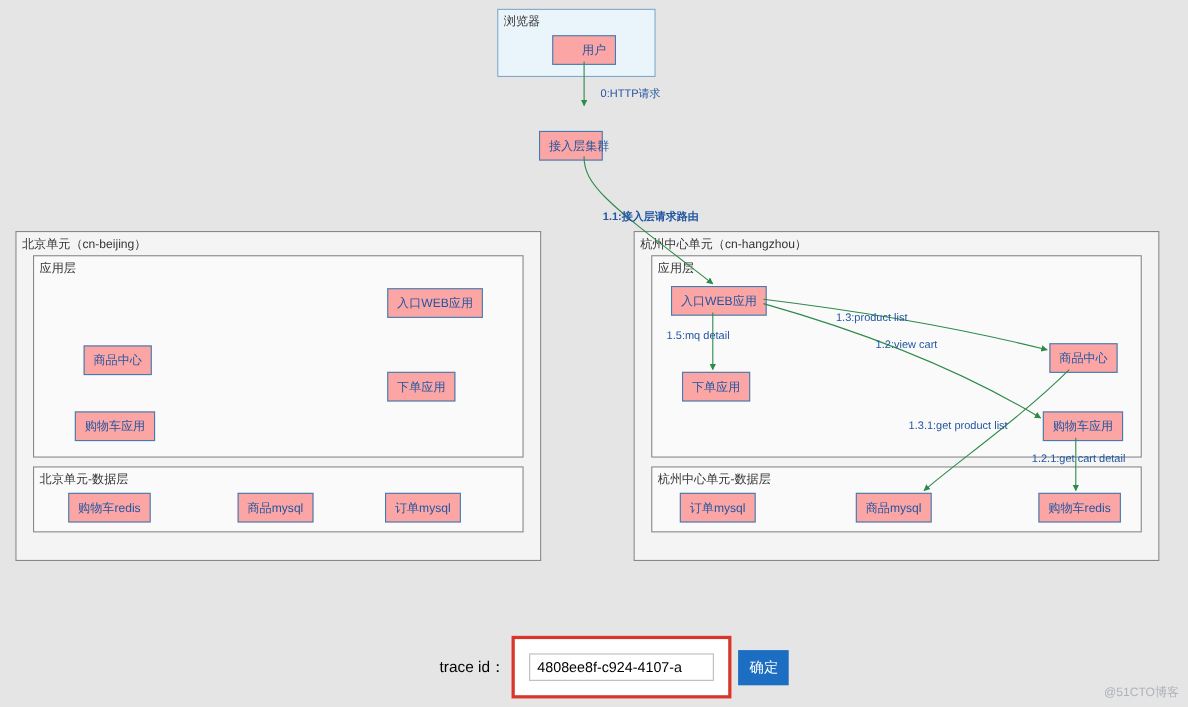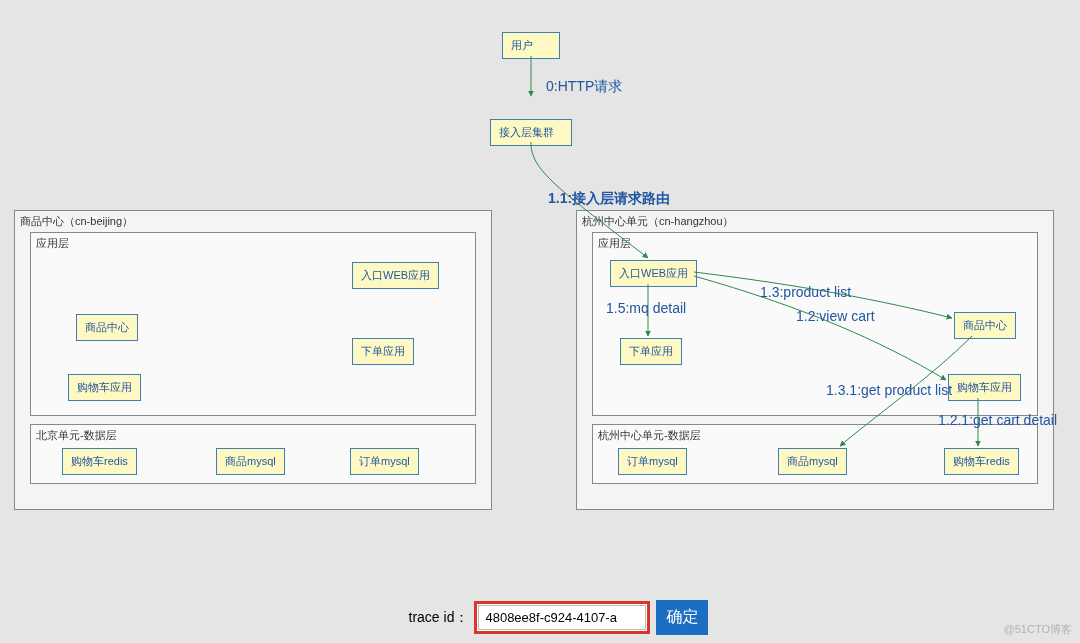--- a/index.html
+++ b/index.html
@@ -30,31 +30,31 @@
   }
   .group-label {
     position: absolute;
     top: 3px;
     left: 5px;
     font-size: 11px;
     color: #333;
   }
   .node {
     position: absolute;
-    background: #fef9c3;
+    background: #fca5a5;
     border: 1px solid #3d7fb5;
     font-size: 11px;
     color: #2256a0;
-    text-align: left;
+    text-align: right;
     padding: 5px 8px;
     white-space: nowrap;
   }
   .edge-label {
     position: absolute;
-    font-size: 14px;
+    font-size: 10px;
     color: #2256a0;
     white-space: nowrap;
   }
   svg.edges {
     position: absolute;
     top: 0; left: 0;
     width: 1080px;
     height: 570px;
     pointer-events: none;
   }
@@ -65,57 +65,60 @@
     display: flex;
     align-items: center;
     justify-content: center;
     gap: 6px;
     font-size: 14px;
     color: #000;
     margin-left: 37px;
   }
   .trace-input-wrap {
     border: 3px solid #d9362b;
-    padding: 1px;
+    padding: 13px;
     background: #fff;
   }
   .trace-input {
     border: 1px solid #bbb;
     font-size: 13px;
     padding: 4px 6px;
     width: 168px;
     outline: none;
   }
   .confirm-btn {
     background: #1b6ec2;
     color: #fff;
     border: none;
-    font-size: 16px;
+    font-size: 13px;
     padding: 7px 10px;
     cursor: pointer;
   }
   .watermark {
     position: absolute;
     right: 8px;
     bottom: 6px;
     font-size: 11px;
     color: #aeb3b8;
   }
 </style>
 </head>
 <body>
 
 <div class="canvas">
 
+  <div class="group group-blue" style="left:452px; top:8px; width:144px; height:62px;">
+    <span class="group-label">浏览器</span>
+  </div>
   <div class="node" style="left:502px; top:32px; width:58px;">用户</div>
 
-  <div class="node" style="left:490px; top:119px; width:82px;">接入层集群</div>
+  <div class="node" style="left:490px; top:119px; width:58px;">接入层集群</div>
 
   <div class="group" style="left:14px; top:210px; width:478px; height:300px; background:#f4f4f4;">
-    <span class="group-label">商品中心（cn-beijing）</span>
+    <span class="group-label">北京单元（cn-beijing）</span>
   </div>
   <div class="group" style="left:30px; top:232px; width:446px; height:184px; background:#fafafa;">
     <span class="group-label">应用层</span>
   </div>
   <div class="group" style="left:30px; top:424px; width:446px; height:60px; background:#fafafa;">
     <span class="group-label">北京单元-数据层</span>
   </div>
 
   <div class="node" style="left:352px; top:262px;">入口WEB应用</div>
   <div class="node" style="left:76px;  top:314px;">商品中心</div>

